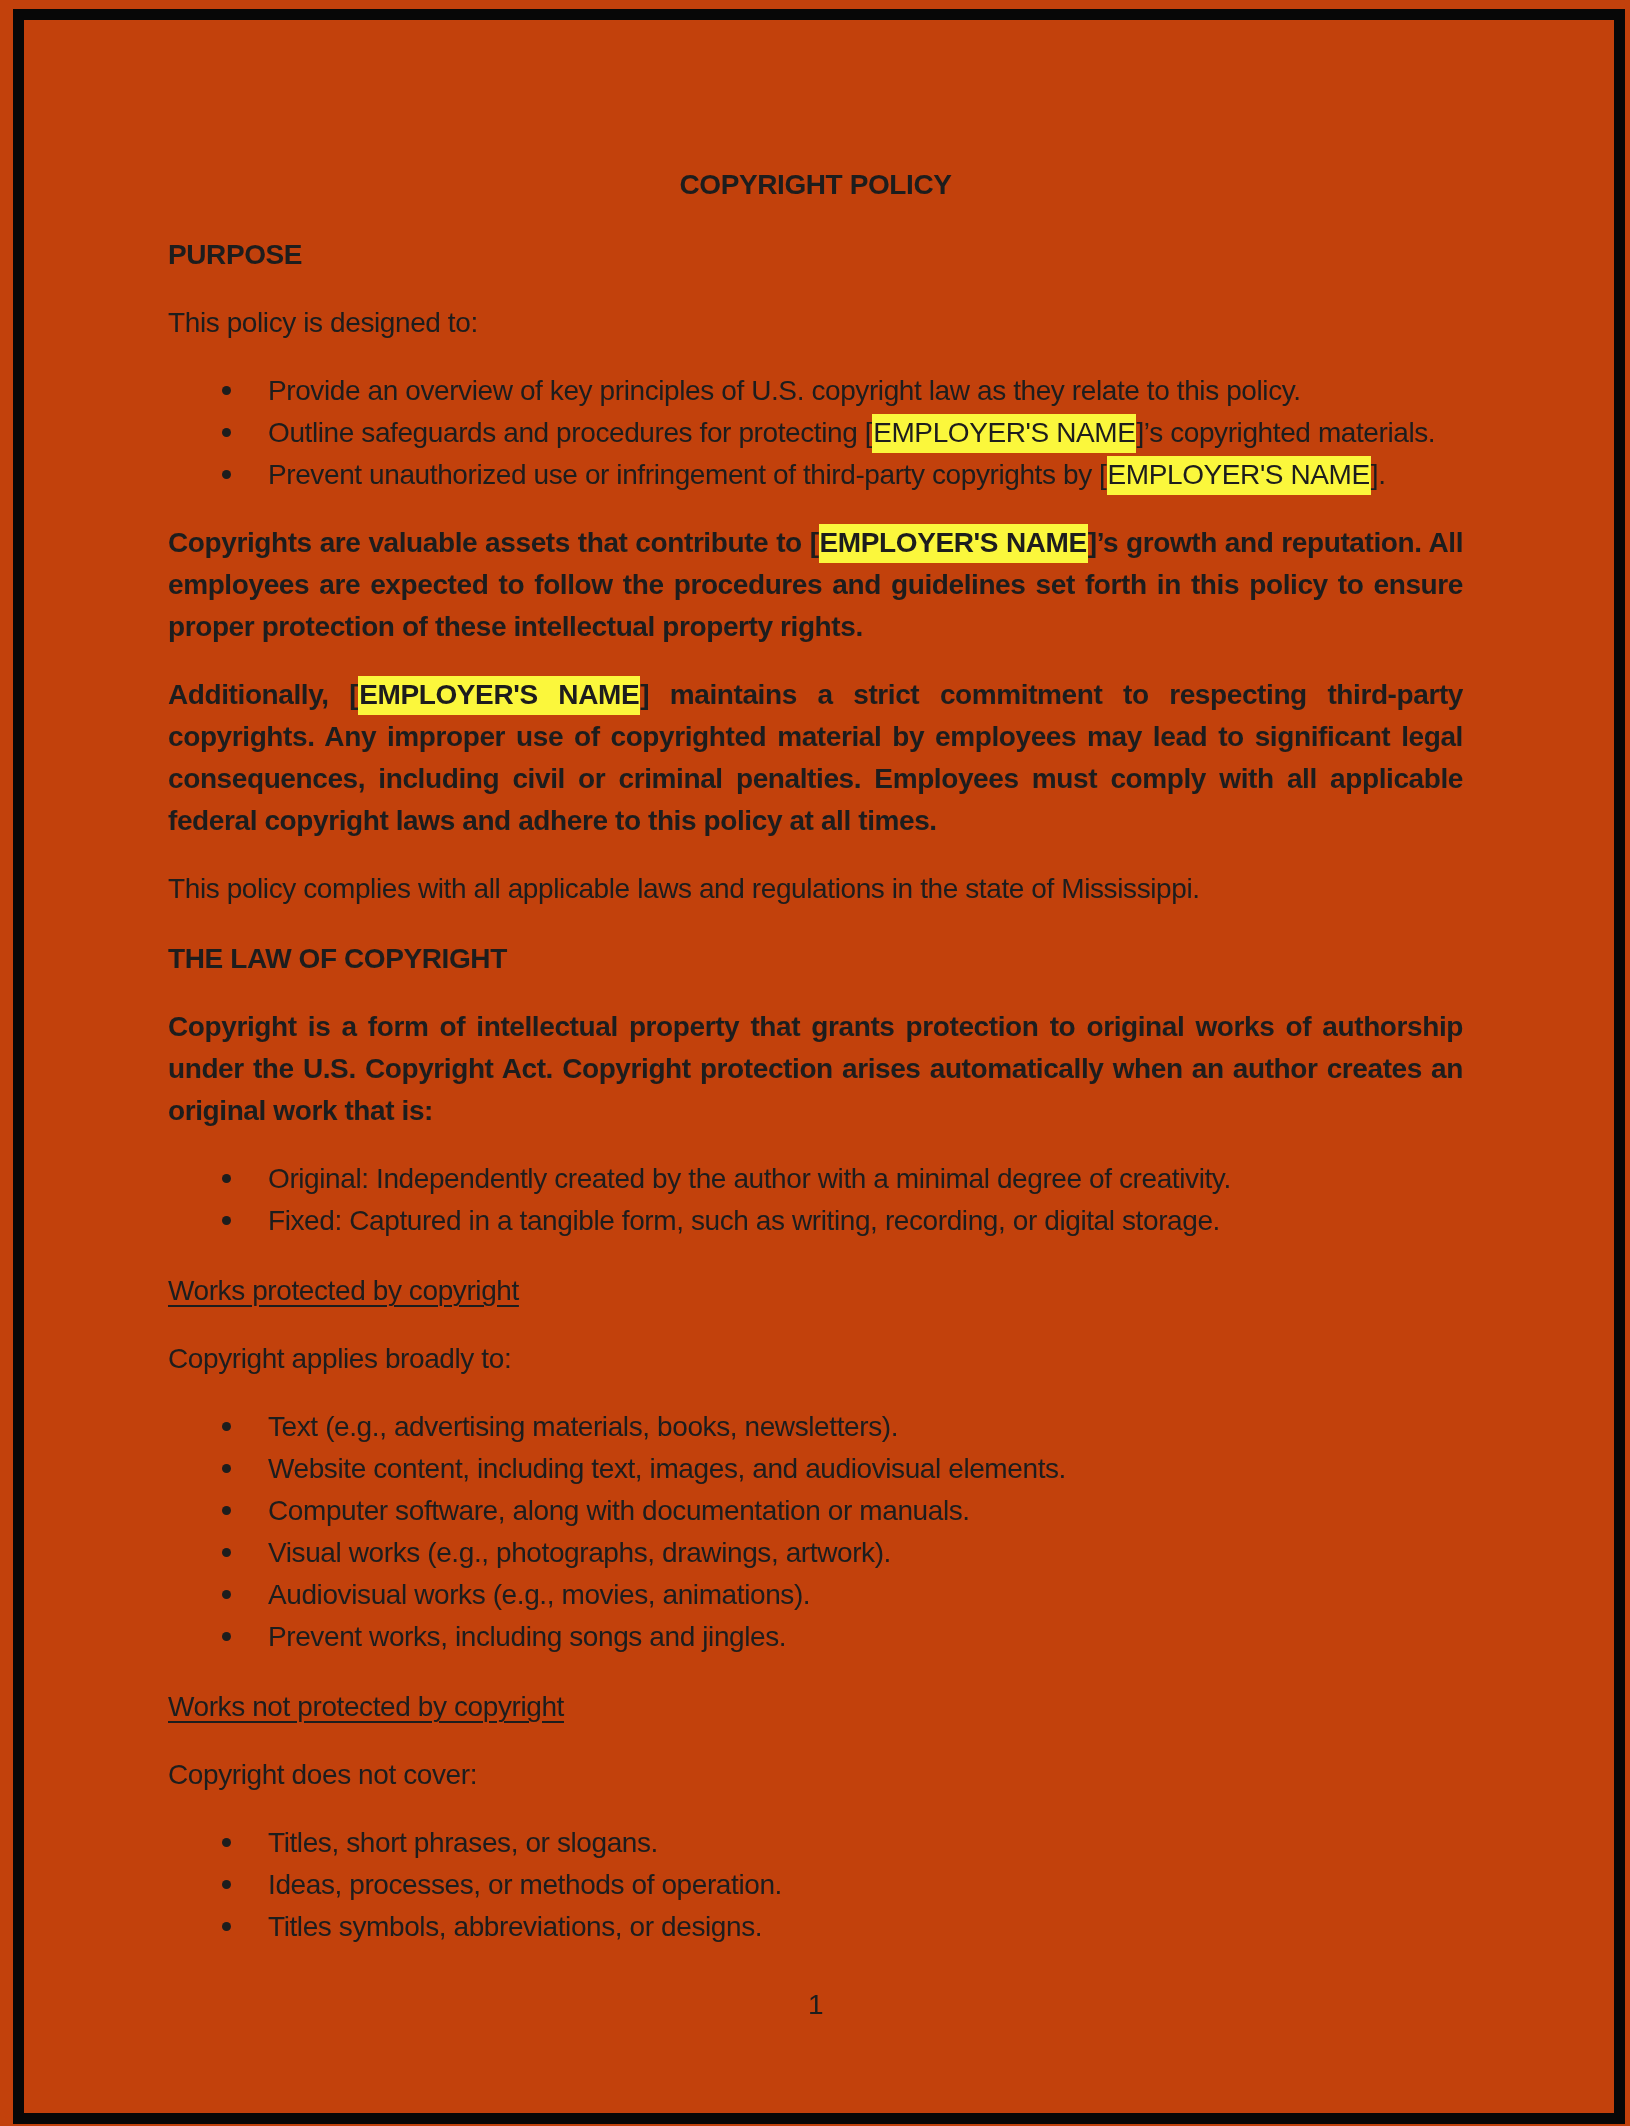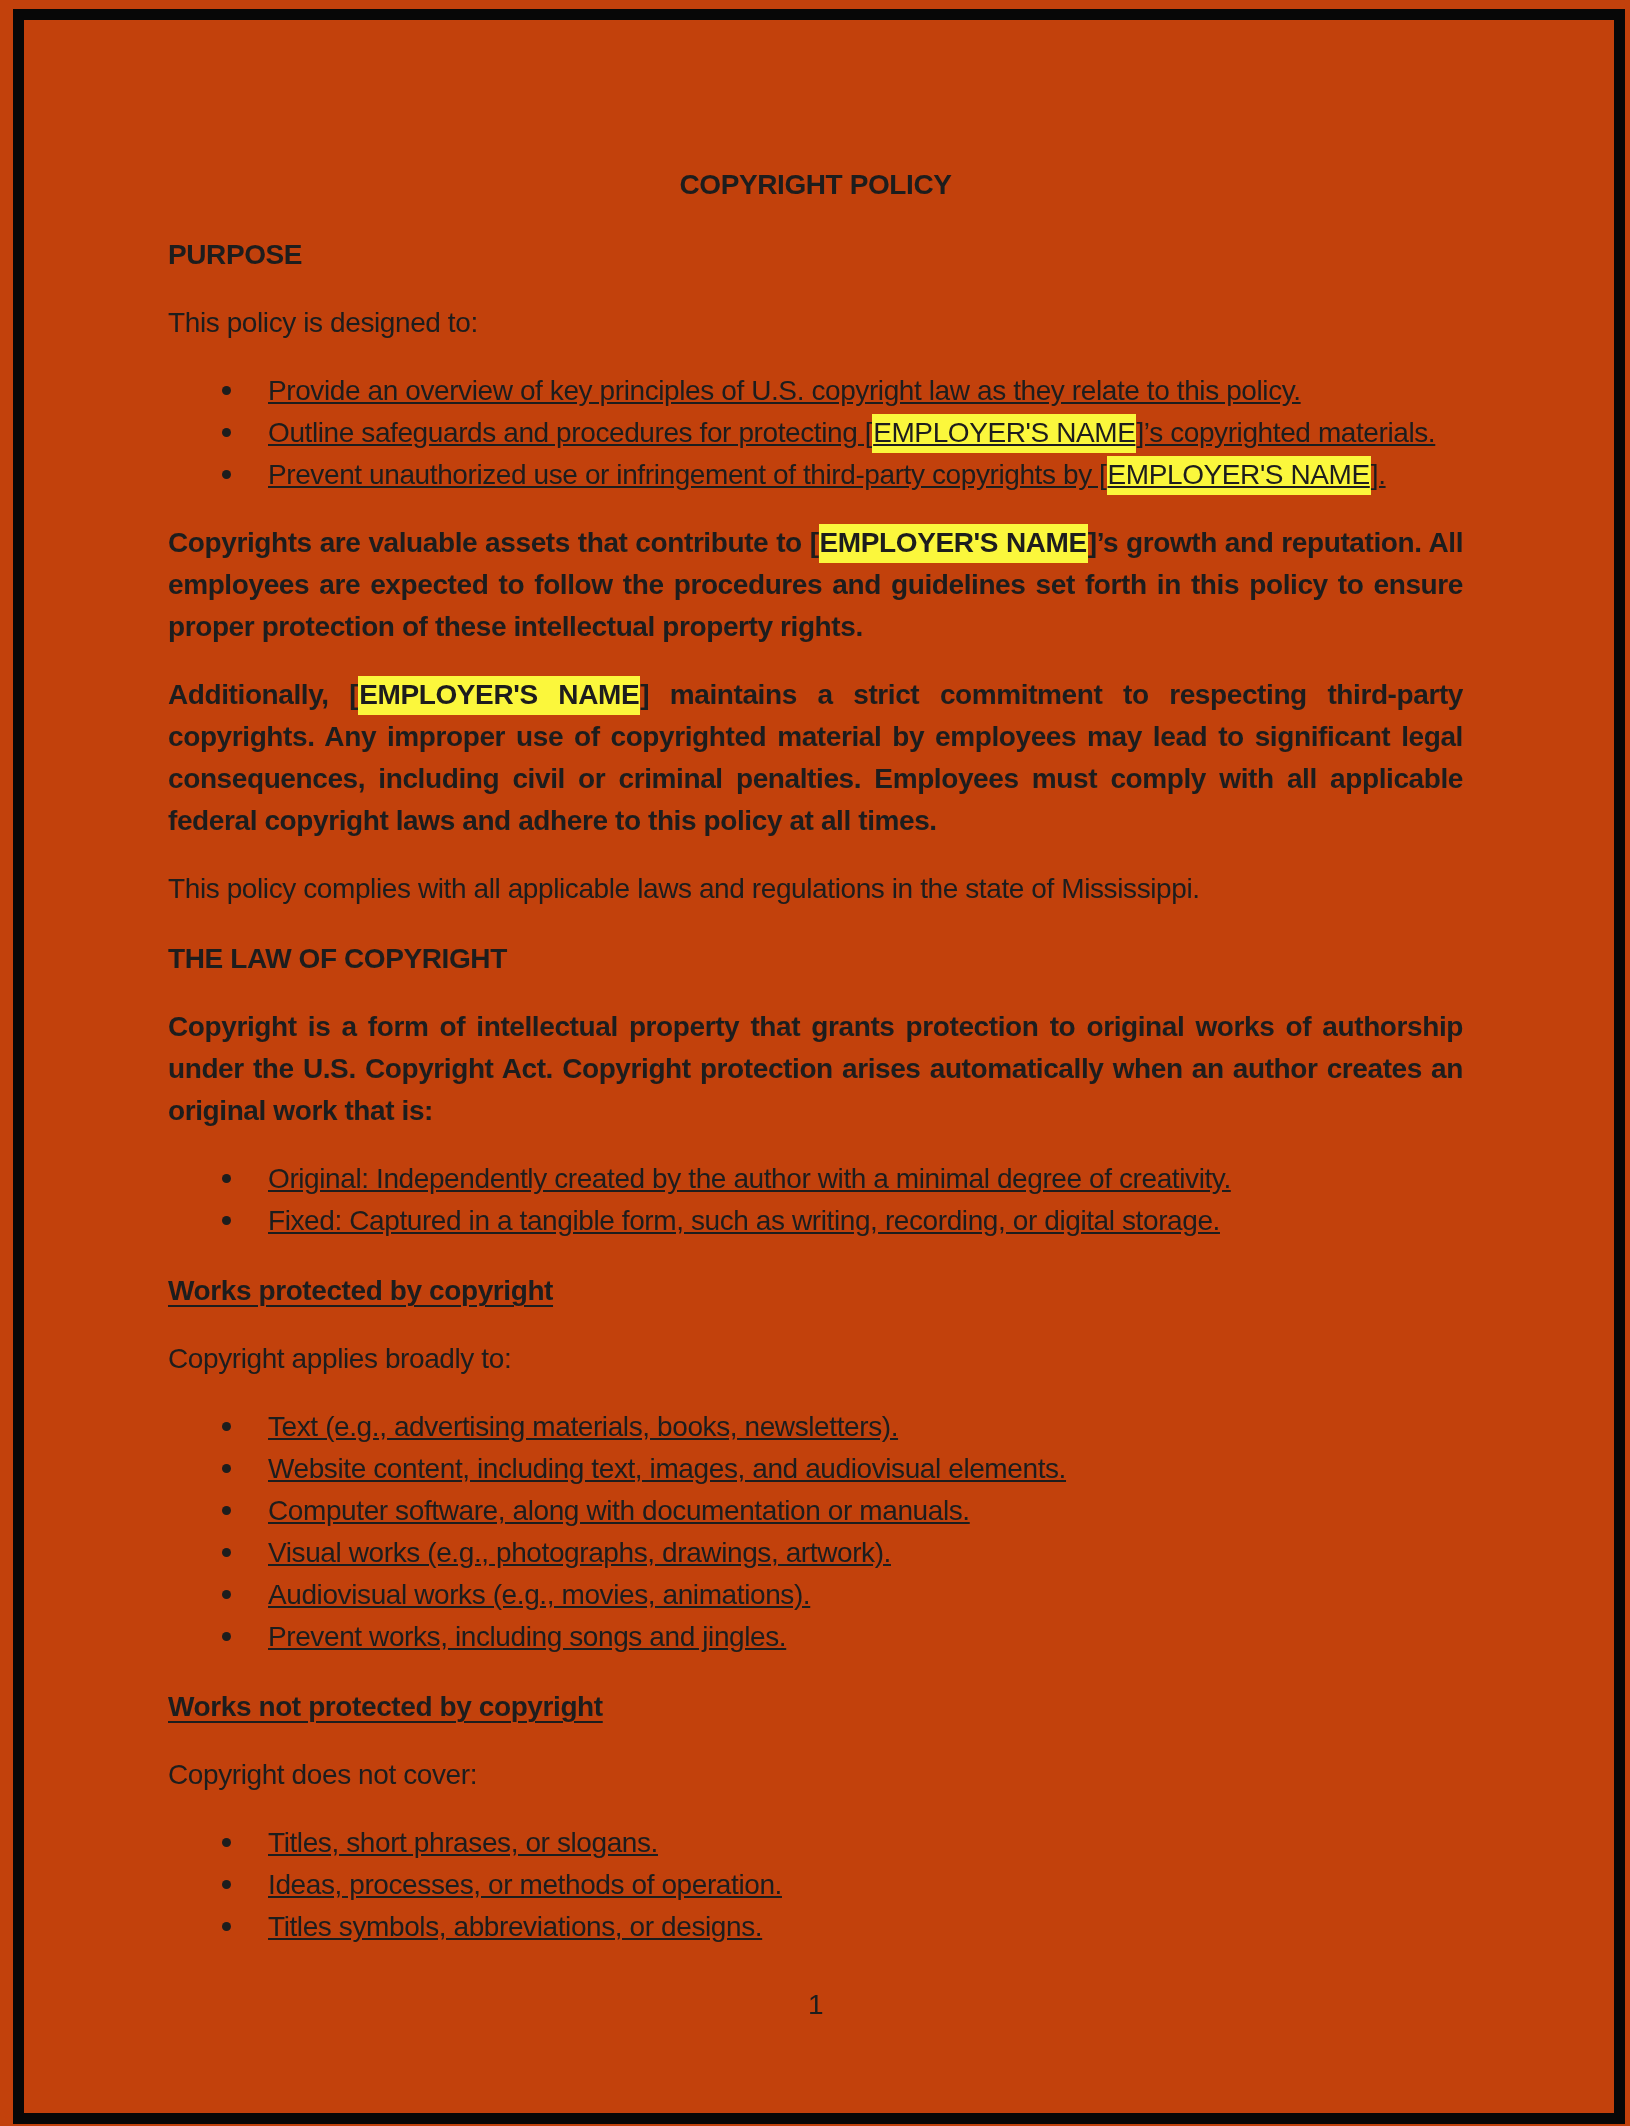--- a/index.html
+++ b/index.html
@@ -29,32 +29,31 @@
     margin:164px 0 0 0;
     text-align:center;
     font-weight:700;
   }
   .h-bold {
     margin:28px 0 0 0;
     font-weight:700;
   }
   .h-underline {
     margin:28px 0 0 0;
-    font-weight:700;
+    font-weight:400;
     text-decoration:underline;
     text-decoration-thickness:2px;
     text-underline-offset:5px;
   }
   .para { margin:26px 0 0 0; }
   .justify { text-align:justify;font-weight:bold; }
   ul.blist {
     margin:26px 0 0 0;
     padding:0;
     list-style:none;
-    text-decoration:underline;
   }
   ul.blist li { display:flex; align-items:flex-start; }
   .dot {
     flex:0 0 auto;
     width:9px; height:9px;
     border-radius:50%;
     background:#1d1d1d;
     margin:16px 37px 0 54px;
   }
   .li-text { white-space:nowrap; }

